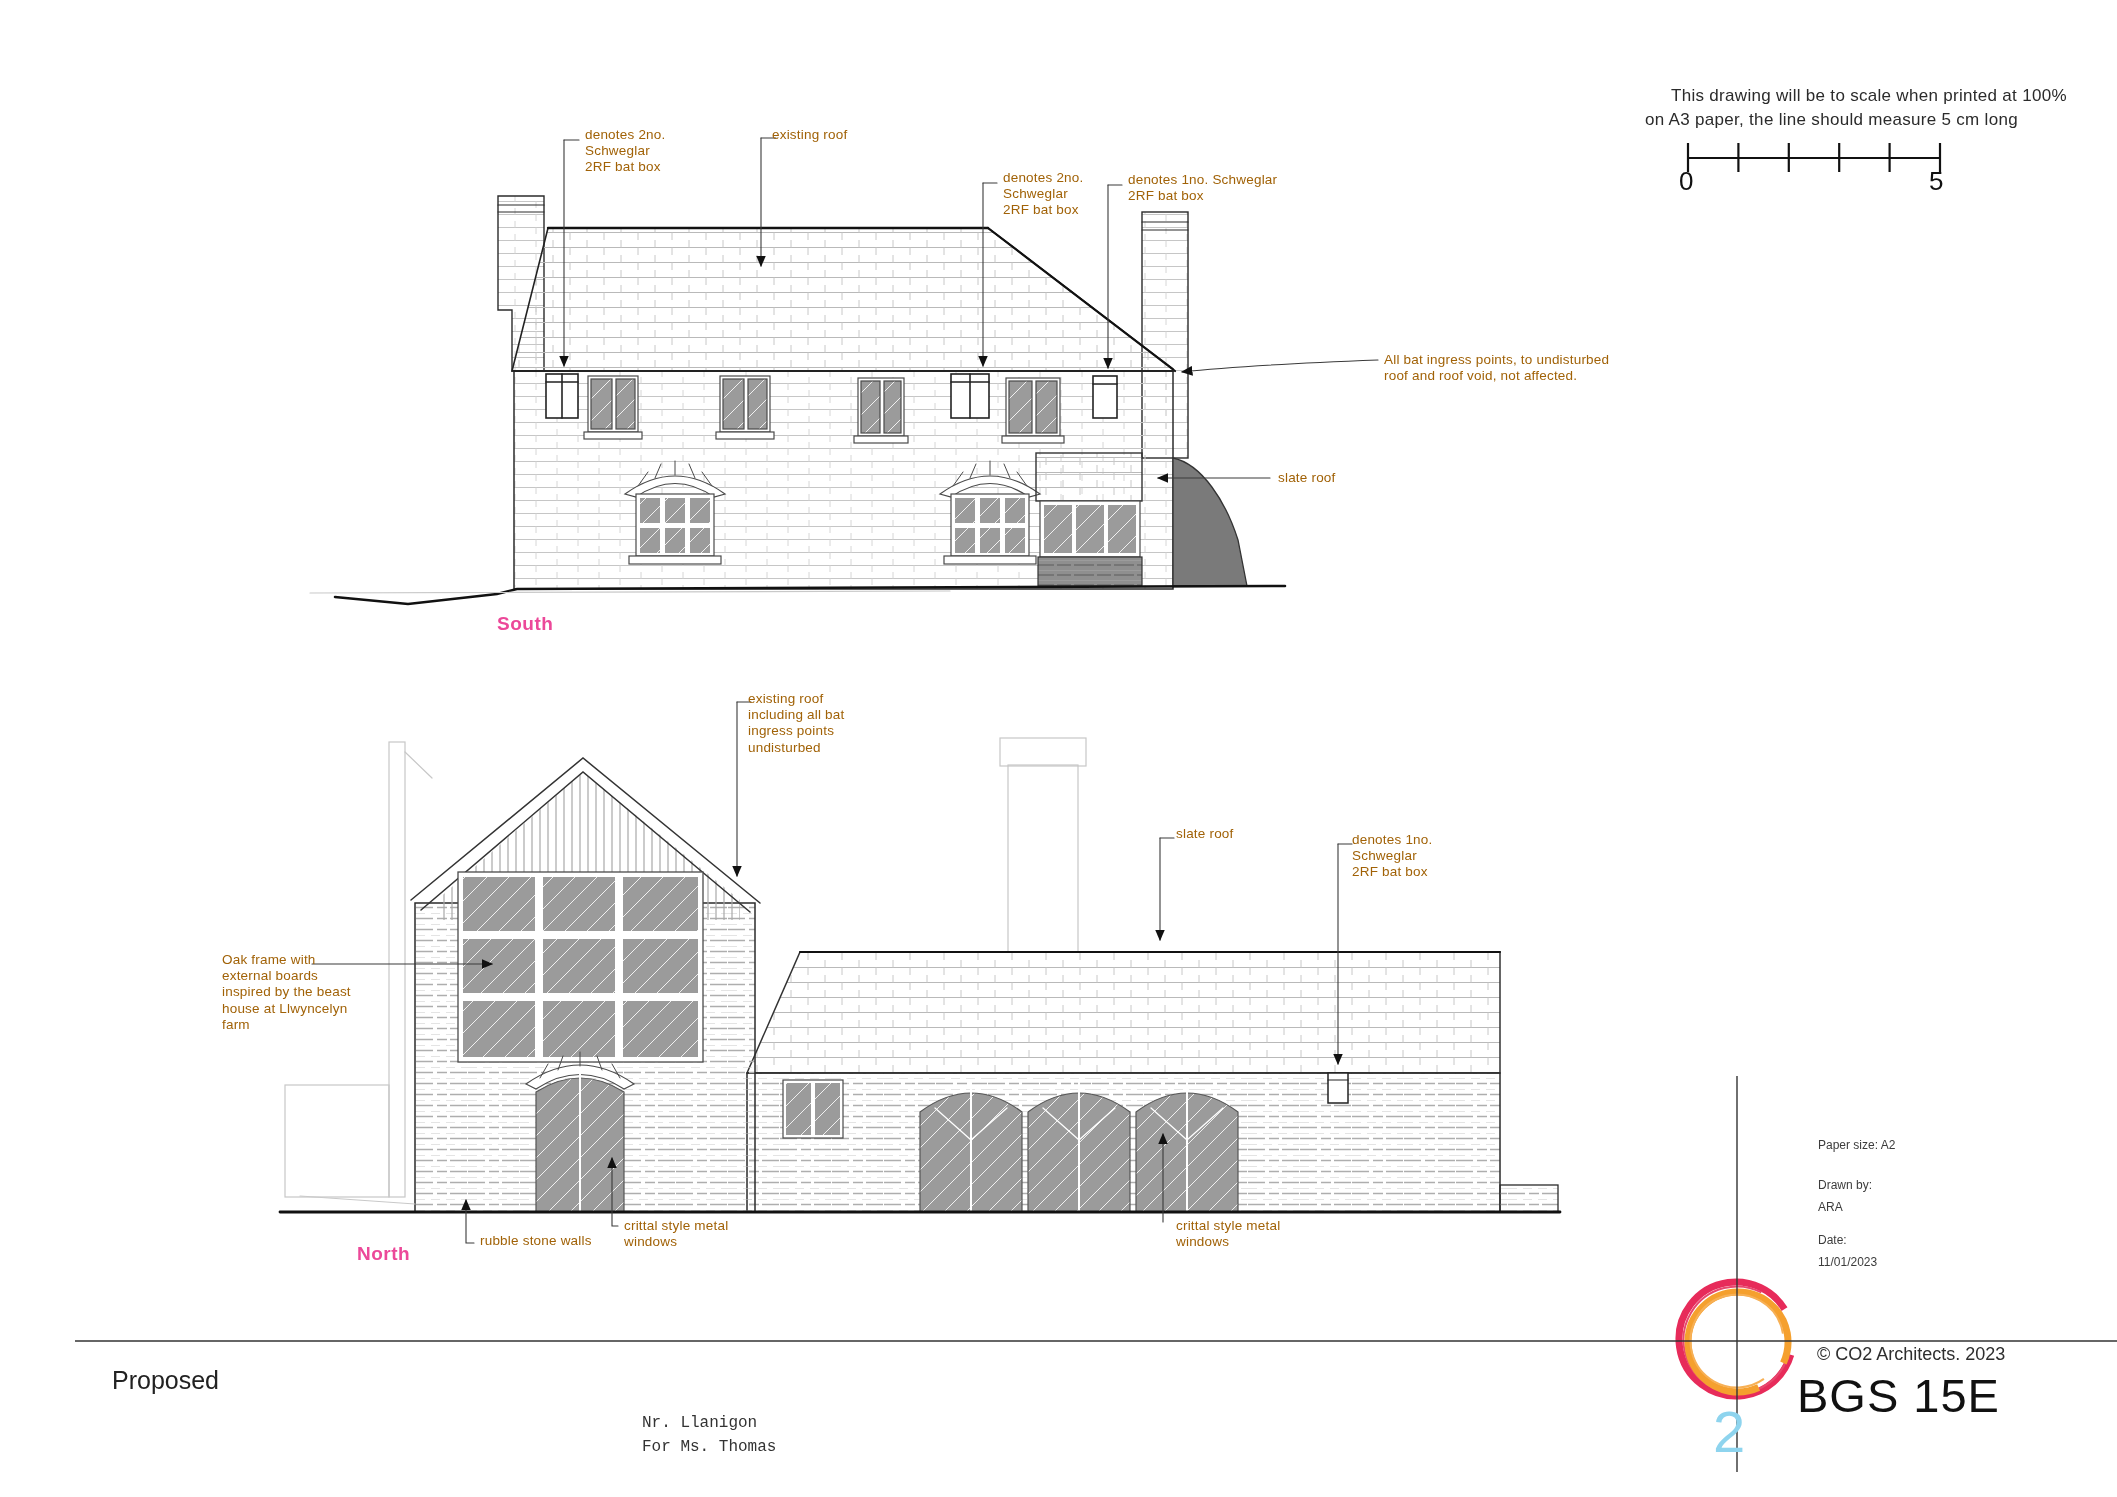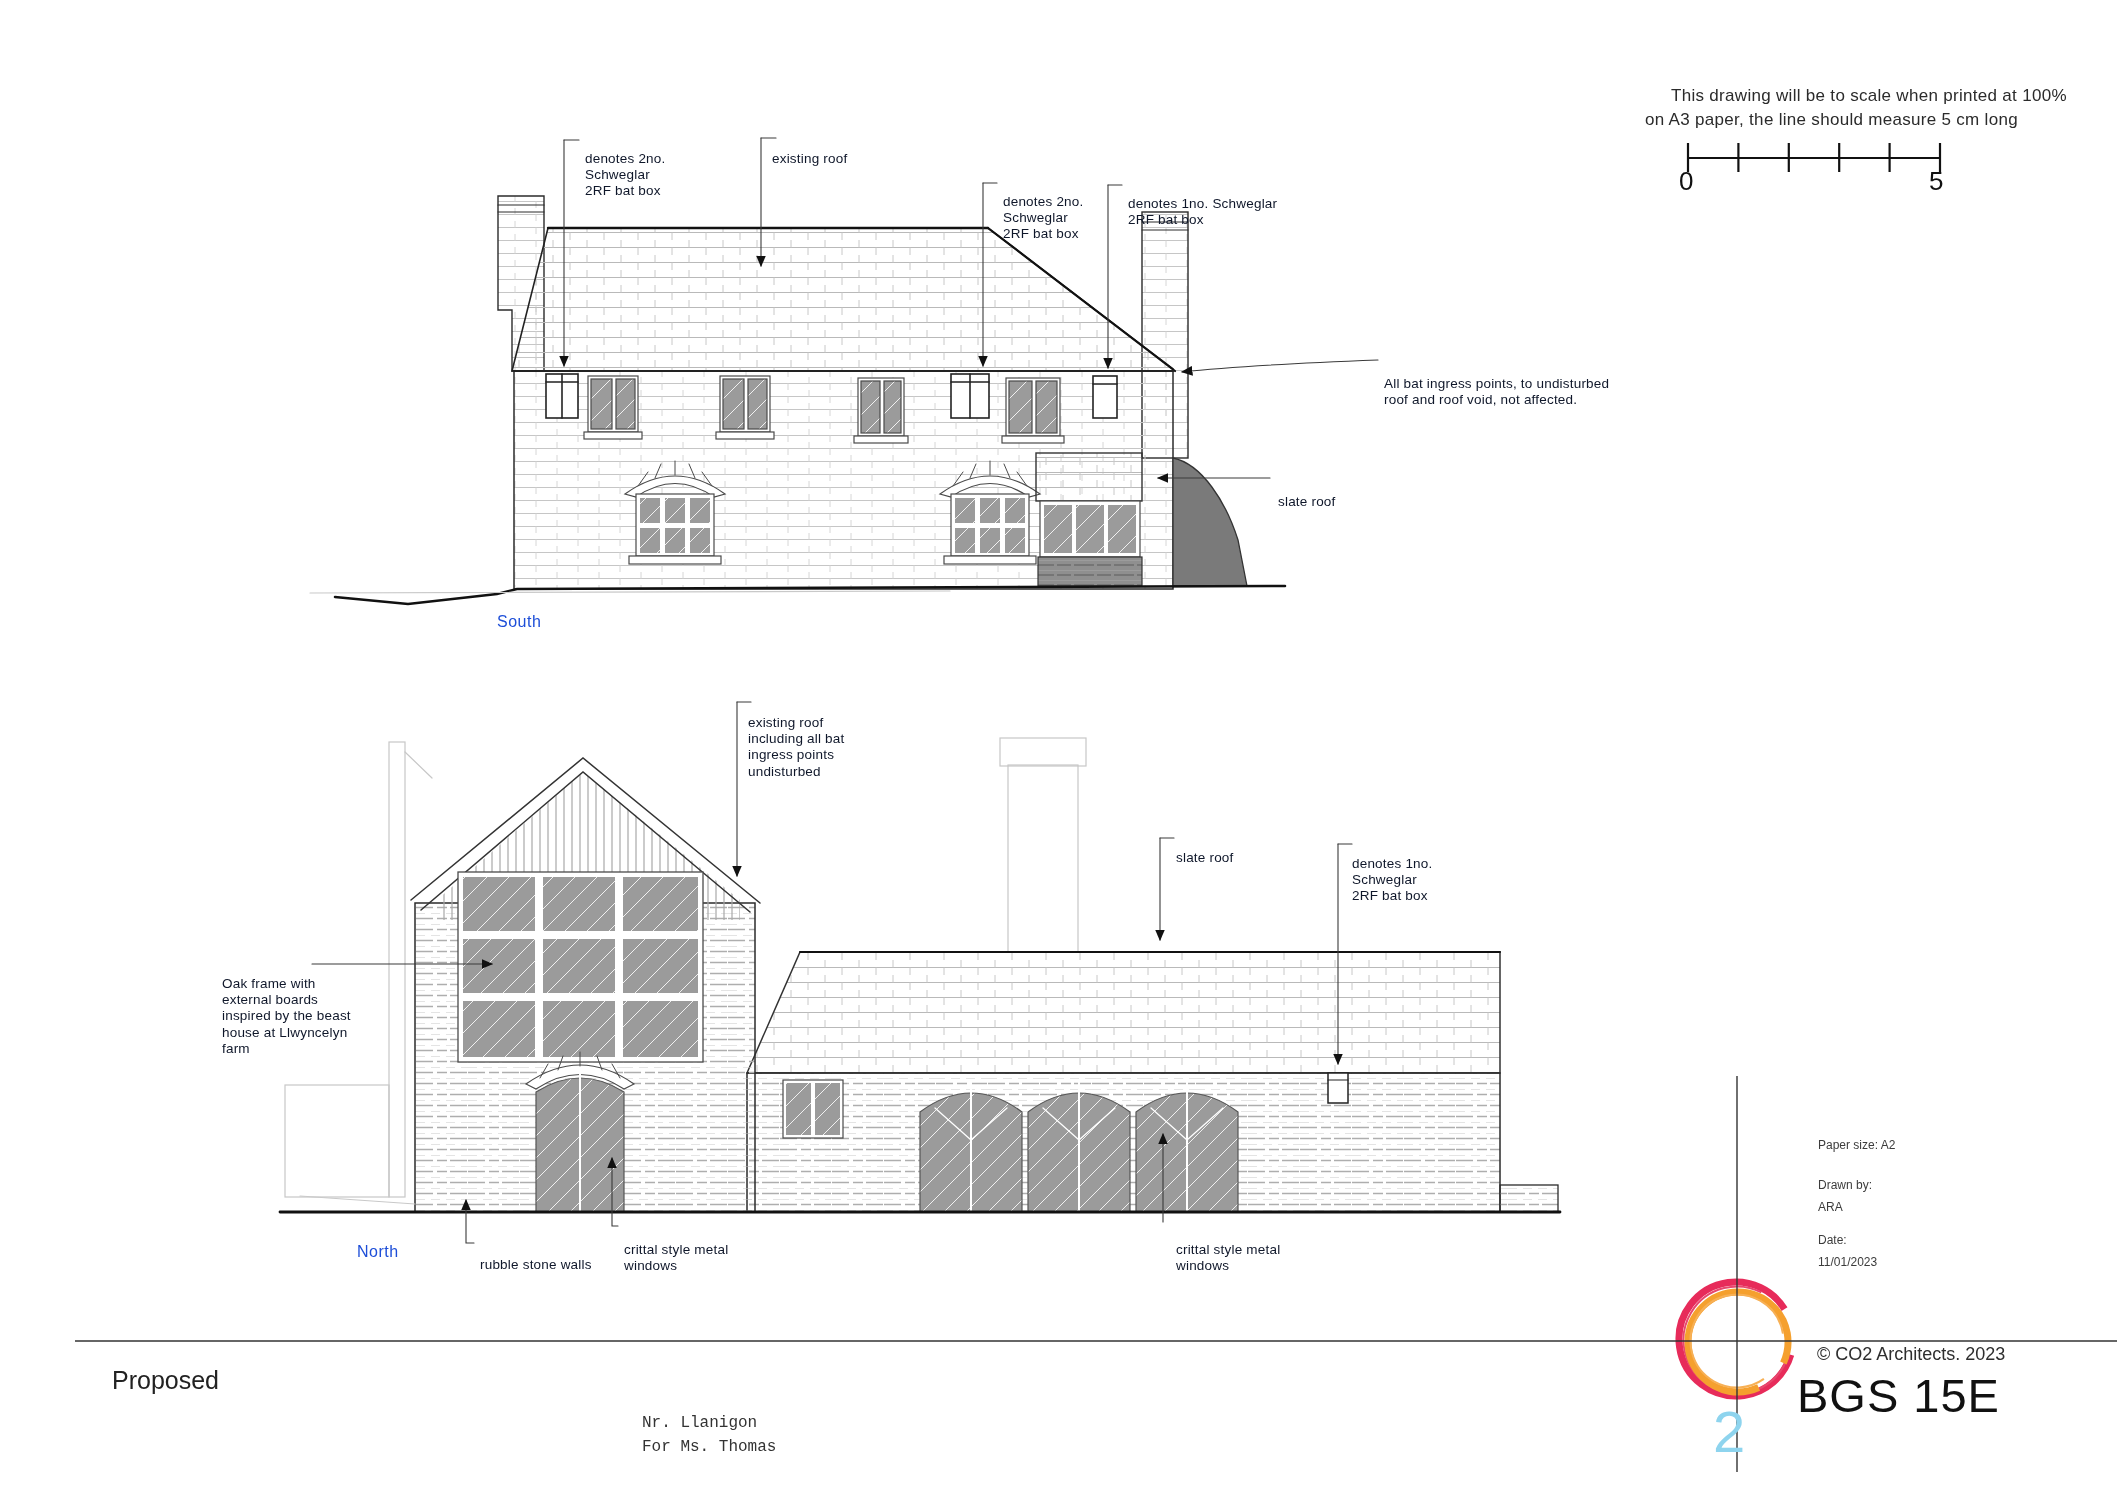--- a/index.html
+++ b/index.html
@@ -1,19 +1,19 @@
 <!DOCTYPE html>
 <html><head>
 <meta charset="utf-8">
 <style>
   html,body{margin:0;padding:0;background:#fff;}
   #sheet{position:relative;width:2117px;height:1497px;background:#fff;overflow:hidden;
          font-family:"Liberation Sans",sans-serif;}
-  .ann{position:absolute;font-size:13.5px;line-height:1.2;color:#0f172a;white-space:pre-line;letter-spacing:.2px;margin-top:24px;}
-  .elevlabel{position:absolute;font-size:16px;font-weight:normal;color:#1d4ed8;letter-spacing:.5px;}
+  .ann{position:absolute;font-size:13.5px;line-height:1.2;color:#a16207;white-space:pre-line;letter-spacing:.2px;}
+  .elevlabel{position:absolute;font-size:19px;font-weight:bold;color:#ec4899;letter-spacing:.5px;}
   .scalenote{position:absolute;font-size:17px;color:#2b2b2b;letter-spacing:.3px;}
   .scalenum{position:absolute;font-size:26px;color:#111;}
   .info{position:absolute;font-size:12px;color:#3c3c3c;line-height:1.3;white-space:pre-line;}
   #proposed{position:absolute;left:112px;top:1366px;font-size:25px;color:#222;}
   #projname{position:absolute;left:108px;top:1396px;font-size:50px;color:#111;letter-spacing:.5px;}
   .mono{position:absolute;font-size:16px;color:#333;font-family:"Liberation Mono",monospace;}
   #copyright{position:absolute;left:1802px;top:1344px;font-size:18px;color:#2e2e2e;margin-left:15px;}
   #drawingno{position:absolute;left:1797px;top:1368px;font-size:47px;color:#111;letter-spacing:1px;}
   #logo2{position:absolute;left:1713px;top:1398px;font-size:58px;color:#8ed4ee;}
   svg{position:absolute;left:0;top:0;}

